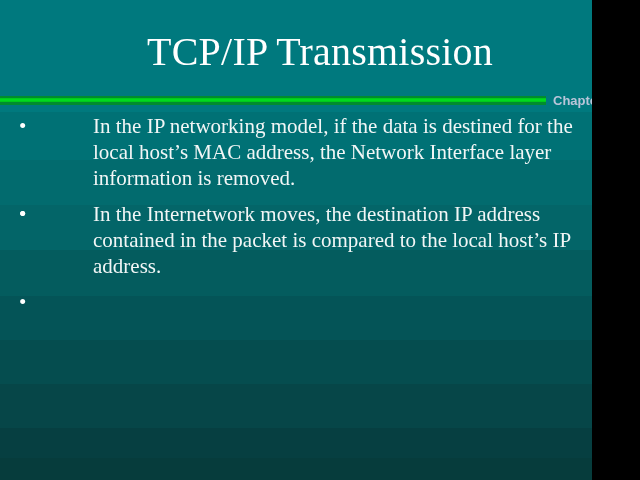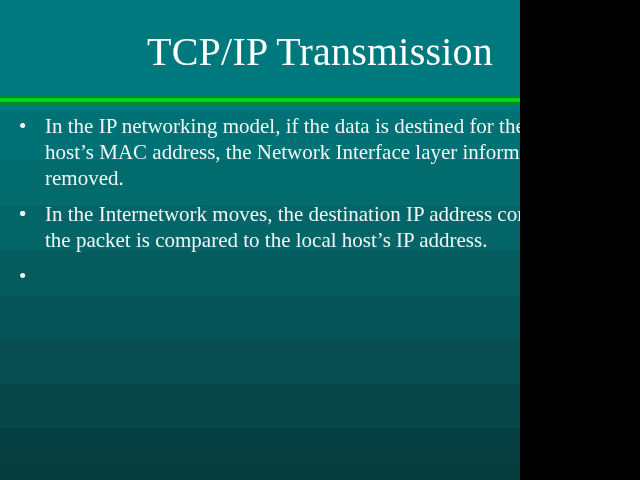--- a/index.html
+++ b/index.html
@@ -4,21 +4,21 @@
 <title>TCP/IP Transmission</title>
 <style>
   html, body {
     margin: 0;
     padding: 0;
     background: #000;
   }
 
   #slide {
     position: relative;
-    width: 520px;
+    width: 592px;
     height: 480px;
     overflow: hidden;
     font-family: "Liberation Serif", "DejaVu Serif", serif;
     
     background-color: #00797e;
     background-image: linear-gradient(
       to bottom,
       #00797e   0px,
       #00797e   112px,
       #007175  112px,
@@ -130,20 +130,21 @@
     text-align: left;
   }
 
   .bullet-text {
     display: block;
     font-family: "Liberation Serif", "DejaVu Serif", serif;
     font-size: 21px;
     line-height: 26px;
     color: #f2f6f6;
     text-align: left;
+    margin-left: 48px;
   }
 </style>
 </head>
 <body>
 
 <div id="slide">
 
   <div class="title-block">
     <span class="slide-title">TCP/IP Transmission</span>
   </div>

